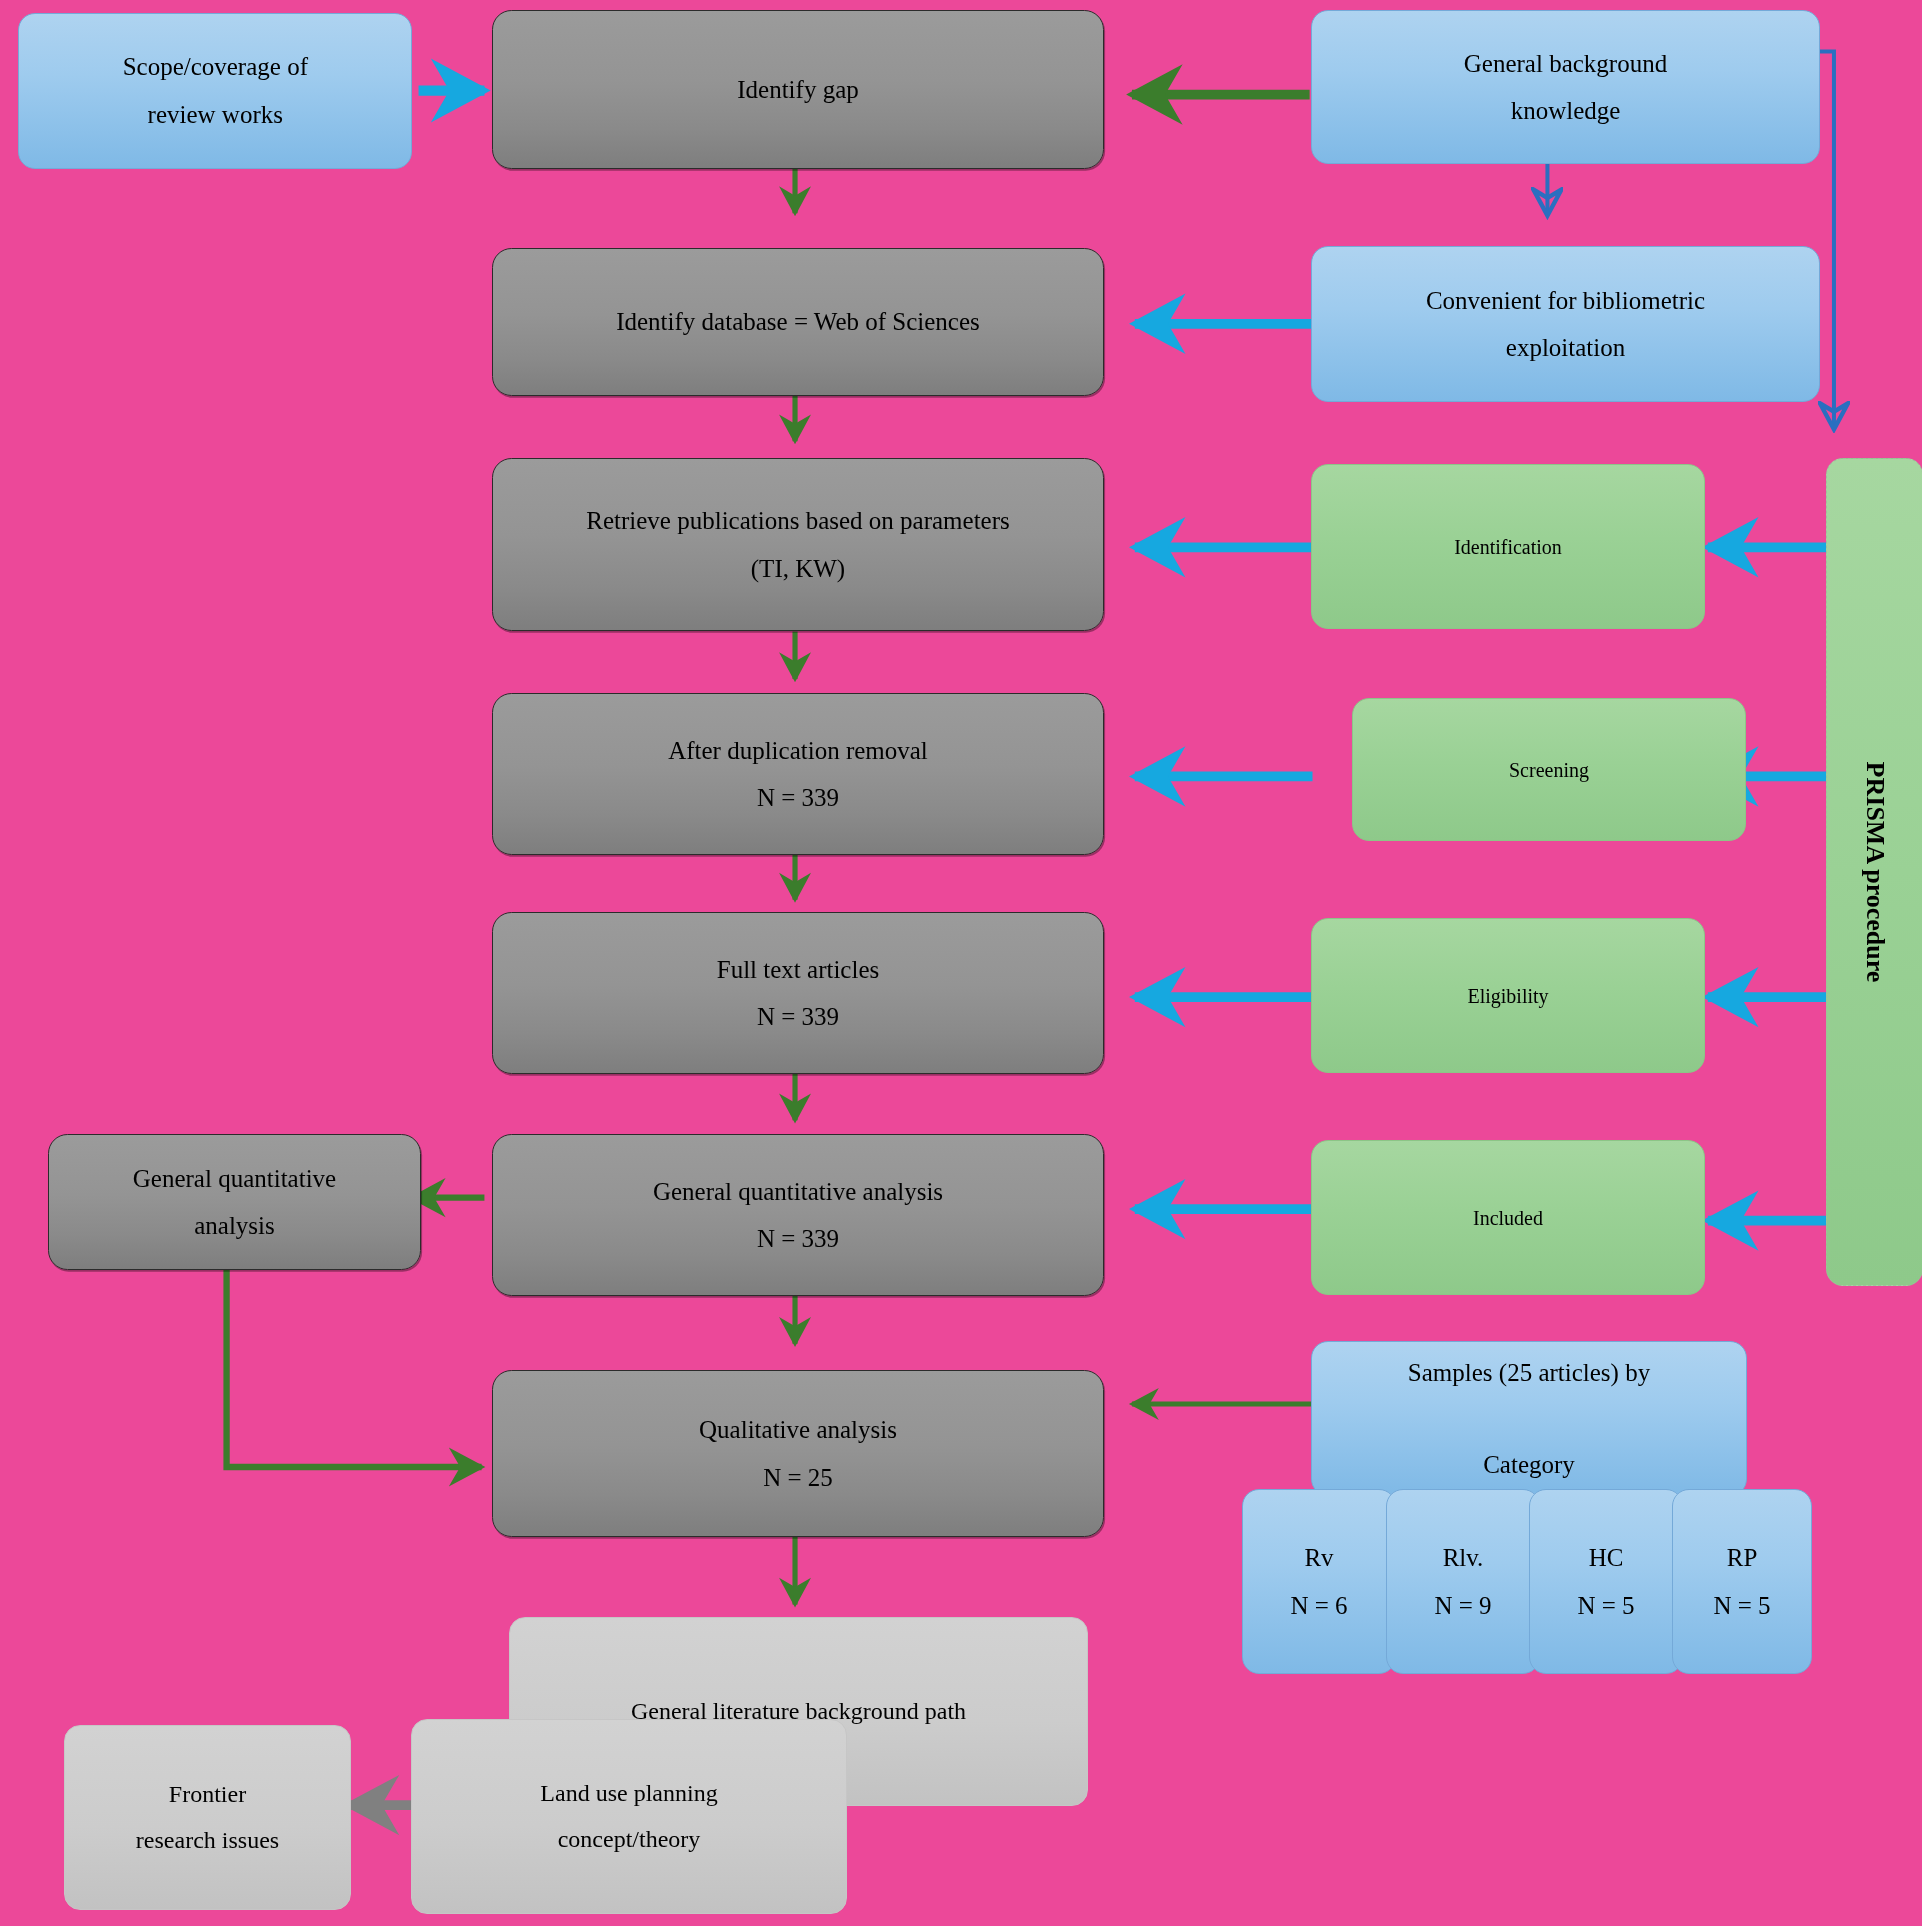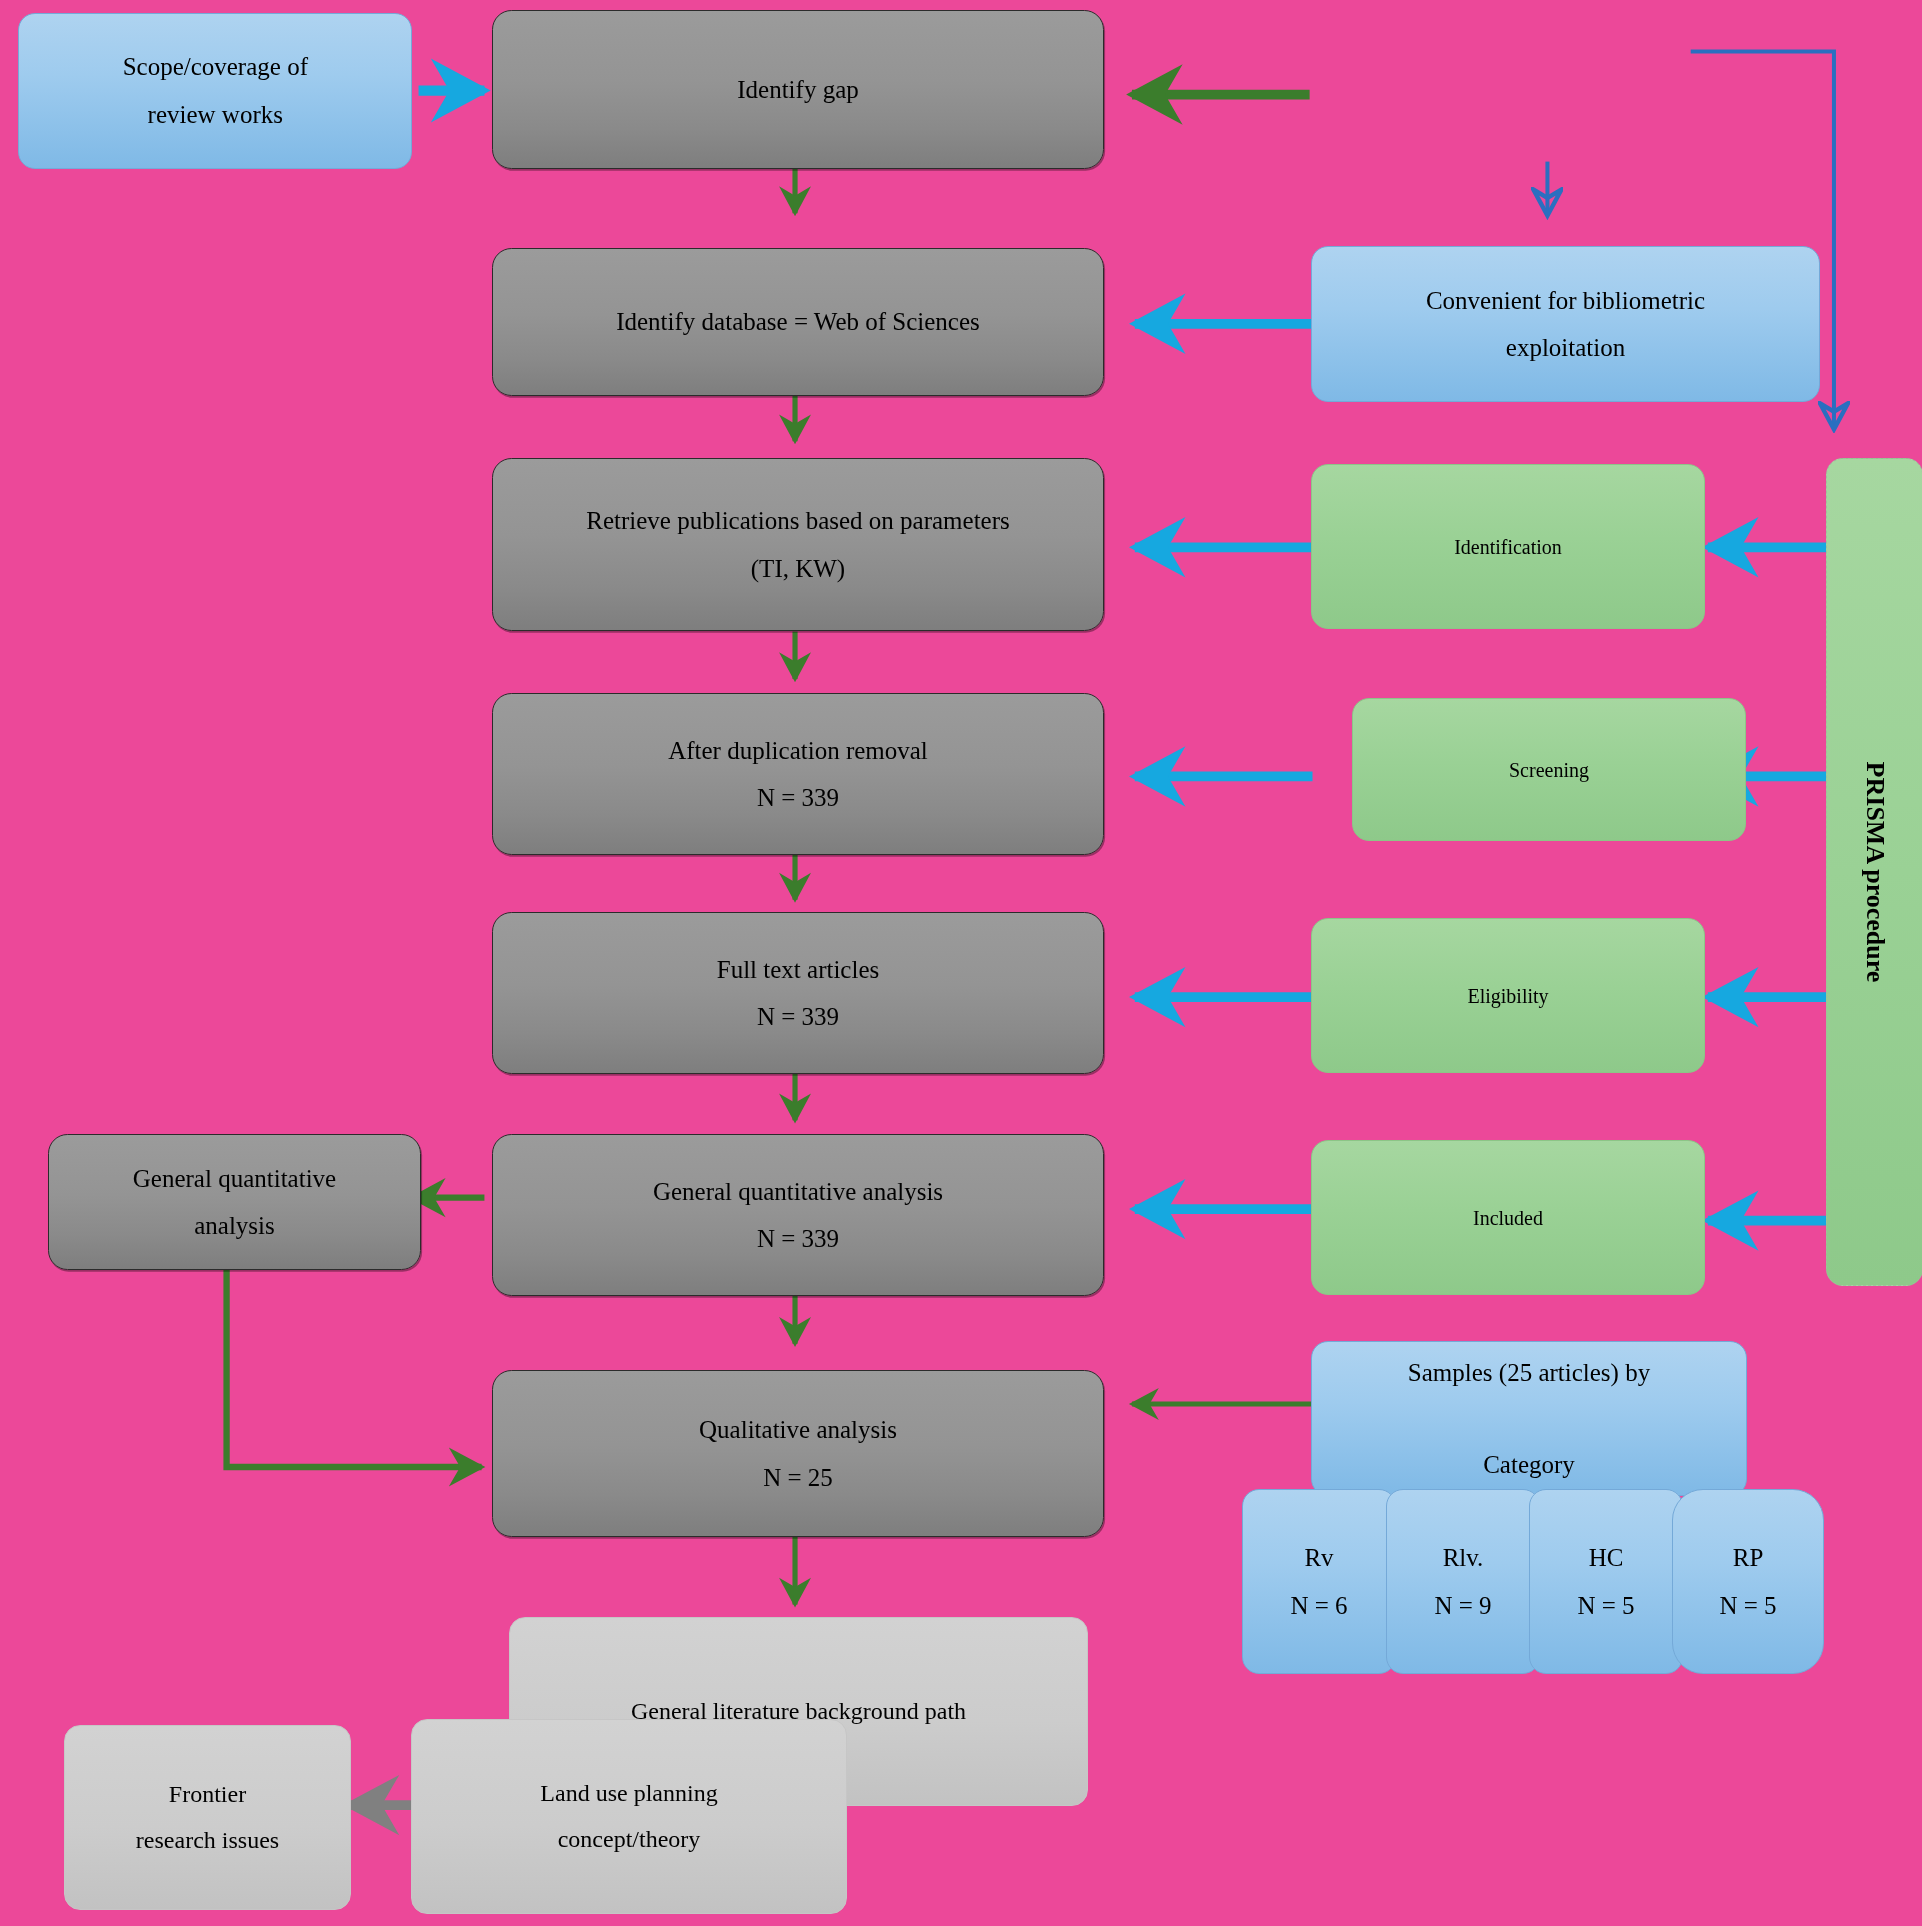--- a/index.html
+++ b/index.html
@@ -177,20 +177,24 @@
 
   <div class="box blue" style="left:18.3px;top:12.6px;width:394px;height:156px;">
     <span class="ln">Scope/coverage of</span>
     <span class="ln">review works</span>
   </div>
 
   <div class="box gray" style="left:492px;top:10.3px;width:612px;height:159px;">
     <span class="ln">Identify gap</span>
   </div>
 
+  <div class="box blue" style="left:1311px;top:10.3px;width:509px;height:154px;">
+    <span class="ln">General background</span>
+    <span class="ln">knowledge</span>
+  </div>
 
   <div class="box gray" style="left:492px;top:248px;width:612px;height:148px;">
     <span class="ln">Identify database = Web of Sciences</span>
   </div>
 
   <div class="box blue" style="left:1311px;top:246px;width:509px;height:156px;">
     <span class="ln">Convenient for bibliometric</span>
     <span class="ln">exploitation</span>
   </div>
 
@@ -254,21 +258,21 @@
     <span class="ln">N = 6</span>
   </div>
   <div class="box blue" style="left:1386px;top:1489px;width:154px;height:185px;">
     <span class="ln">Rlv.</span>
     <span class="ln">N = 9</span>
   </div>
   <div class="box blue" style="left:1529px;top:1489px;width:154px;height:185px;">
     <span class="ln">HC</span>
     <span class="ln">N = 5</span>
   </div>
-  <div class="box blue" style="left:1672px;top:1489px;width:152px;height:185px;border-radius:31px;">
+  <div class="box blue" style="left:1672px;top:1489px;width:140px;height:185px;">
     <span class="ln">RP</span>
     <span class="ln">N = 5</span>
   </div>
 
   <div class="box lgray" style="left:509px;top:1609px;width:579px;height:189px;margin-top:8px;">
     <span class="ln">General literature background path</span>
   </div>
 
   <div class="box lgray" style="left:411px;top:1719px;width:436px;height:195px;">
     <span class="ln">Land use planning</span>

